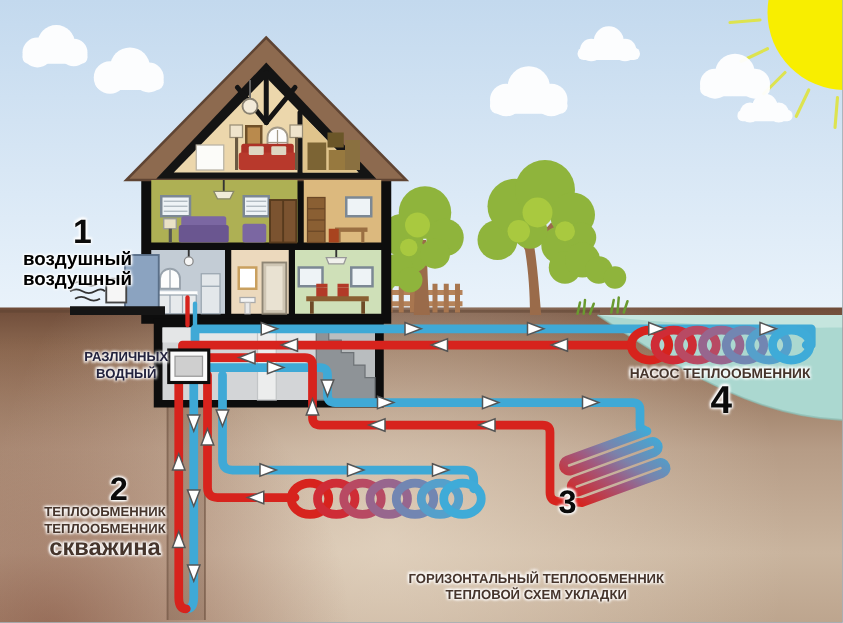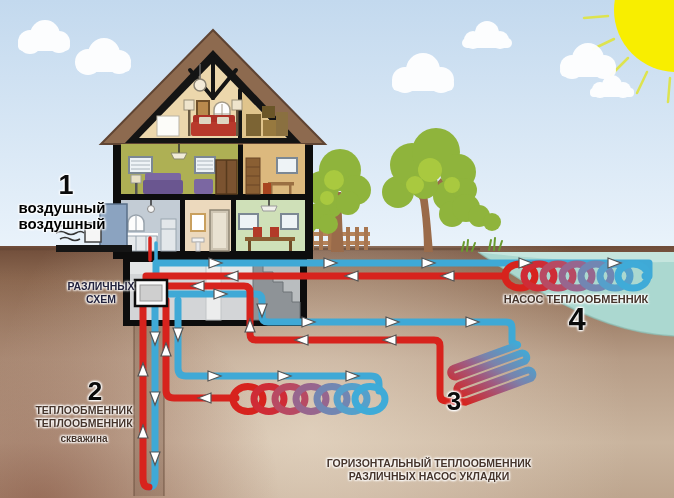--- a/index.html
+++ b/index.html
@@ -9,21 +9,21 @@
   .lbl{position:absolute;z-index:10;pointer-events:none;font-weight:bold;
        text-align:center;
        text-shadow:-1px -1px 2px rgba(255,255,255,.95),1px -1px 2px rgba(255,255,255,.95),
                    -1px 1px 2px rgba(255,255,255,.95),1px 1px 2px rgba(255,255,255,.95);}
   .num{color:#0b0b0b;font-size:26px;line-height:26px;}
   #lbl1-num{left:50px;top:172px;width:32px;font-size:27px;}
   #lbl1-txt{left:4px;top:200px;width:116px;font-size:15px;line-height:16px;color:#000000;}
   #pump-lbl{left:66px;top:280px;width:70px;font-size:10.5px;line-height:13px;color:#23233e;}
   #lbl2-num{left:80px;top:378px;width:30px;}
   #lbl2-txt{left:2px;top:404px;width:164px;font-size:10.5px;line-height:13px;color:#46352c;}
-  #lbl2-txt .big{font-size:10px;line-height:17px;text-align:center;}
+  #lbl2-txt .big{font-size:19px;line-height:17px;text-align:center;}
   #lbl3-num{left:438px;top:388px;width:32px;}
   #lbl3-txt{left:316px;top:418px;width:226px;font-size:10.5px;line-height:13px;color:#46352c;margin-top:39px;}
   #lbl4-txt{left:494px;top:293px;width:164px;font-size:11px;line-height:12px;color:#46352c;}
   #lbl4-num{left:558px;top:304px;width:38px;font-size:31px;line-height:31px;}
   .lbl span{display:block;}
 </style>
 </head>
 <body>
 
 <div class="scene">
@@ -390,34 +390,34 @@
 </svg>
 
   <div class="lbl num" id="lbl1-num">1</div>
   <div class="lbl" id="lbl1-txt">
     <span>воздушный</span>
     <span>воздушный</span>
   </div>
 
   <div class="lbl" id="pump-lbl">
     <span>РАЗЛИЧНЫХ</span>
-    <span>СХЕМ</span>
+    <span>ВОДНЫЙ</span>
   </div>
 
   <div class="lbl num" id="lbl2-num">2</div>
   <div class="lbl" id="lbl2-txt">
     <span>ТЕПЛООБМЕННИК</span>
     <span>ТЕПЛООБМЕННИК</span>
     <span class="big">скважина</span>
   </div>
 
   <div class="lbl num" id="lbl3-num">3</div>
   <div class="lbl" id="lbl3-txt">
     <span>ГОРИЗОНТАЛЬНЫЙ ТЕПЛООБМЕННИК</span>
-    <span>РАЗЛИЧНЫХ НАСОС УКЛАДКИ</span>
+    <span>ТЕПЛОВОЙ СХЕМ УКЛАДКИ</span>
   </div>
 
   <div class="lbl" id="lbl4-txt">
     <span>НАСОС ТЕПЛООБМЕННИК</span>
   </div>
   <div class="lbl num" id="lbl4-num">4</div>
 
 </div>
 
 </body></html>

